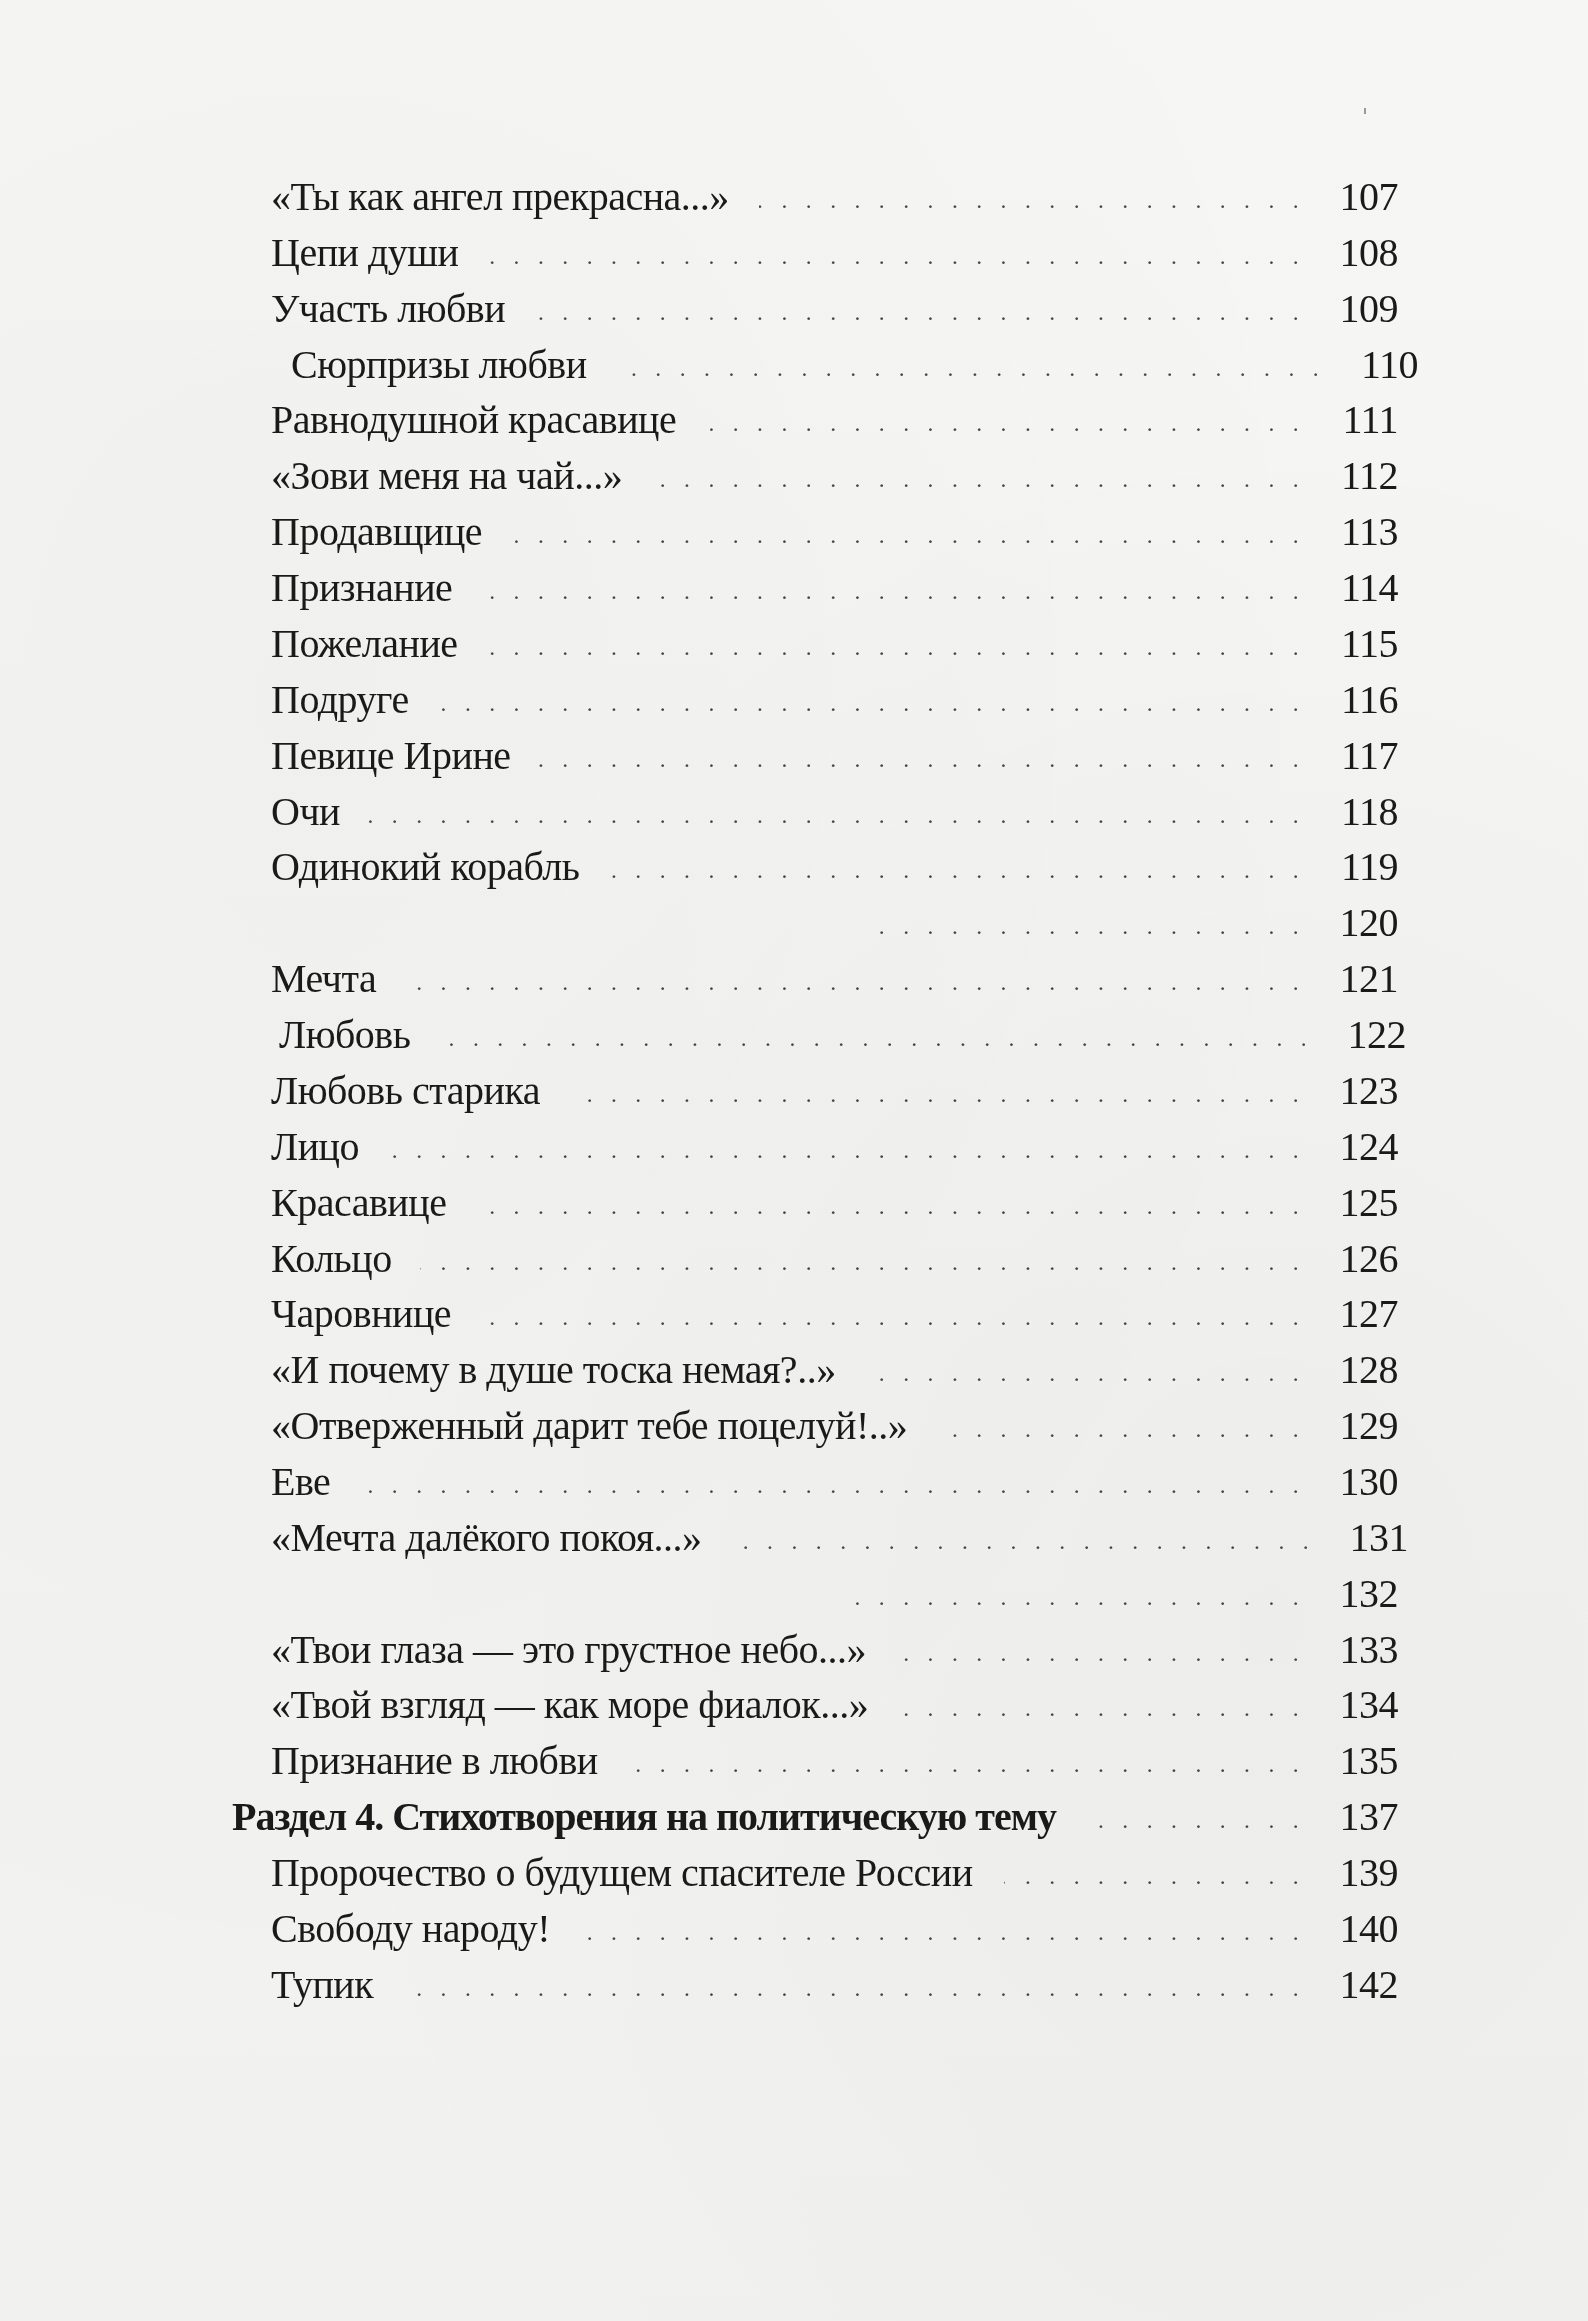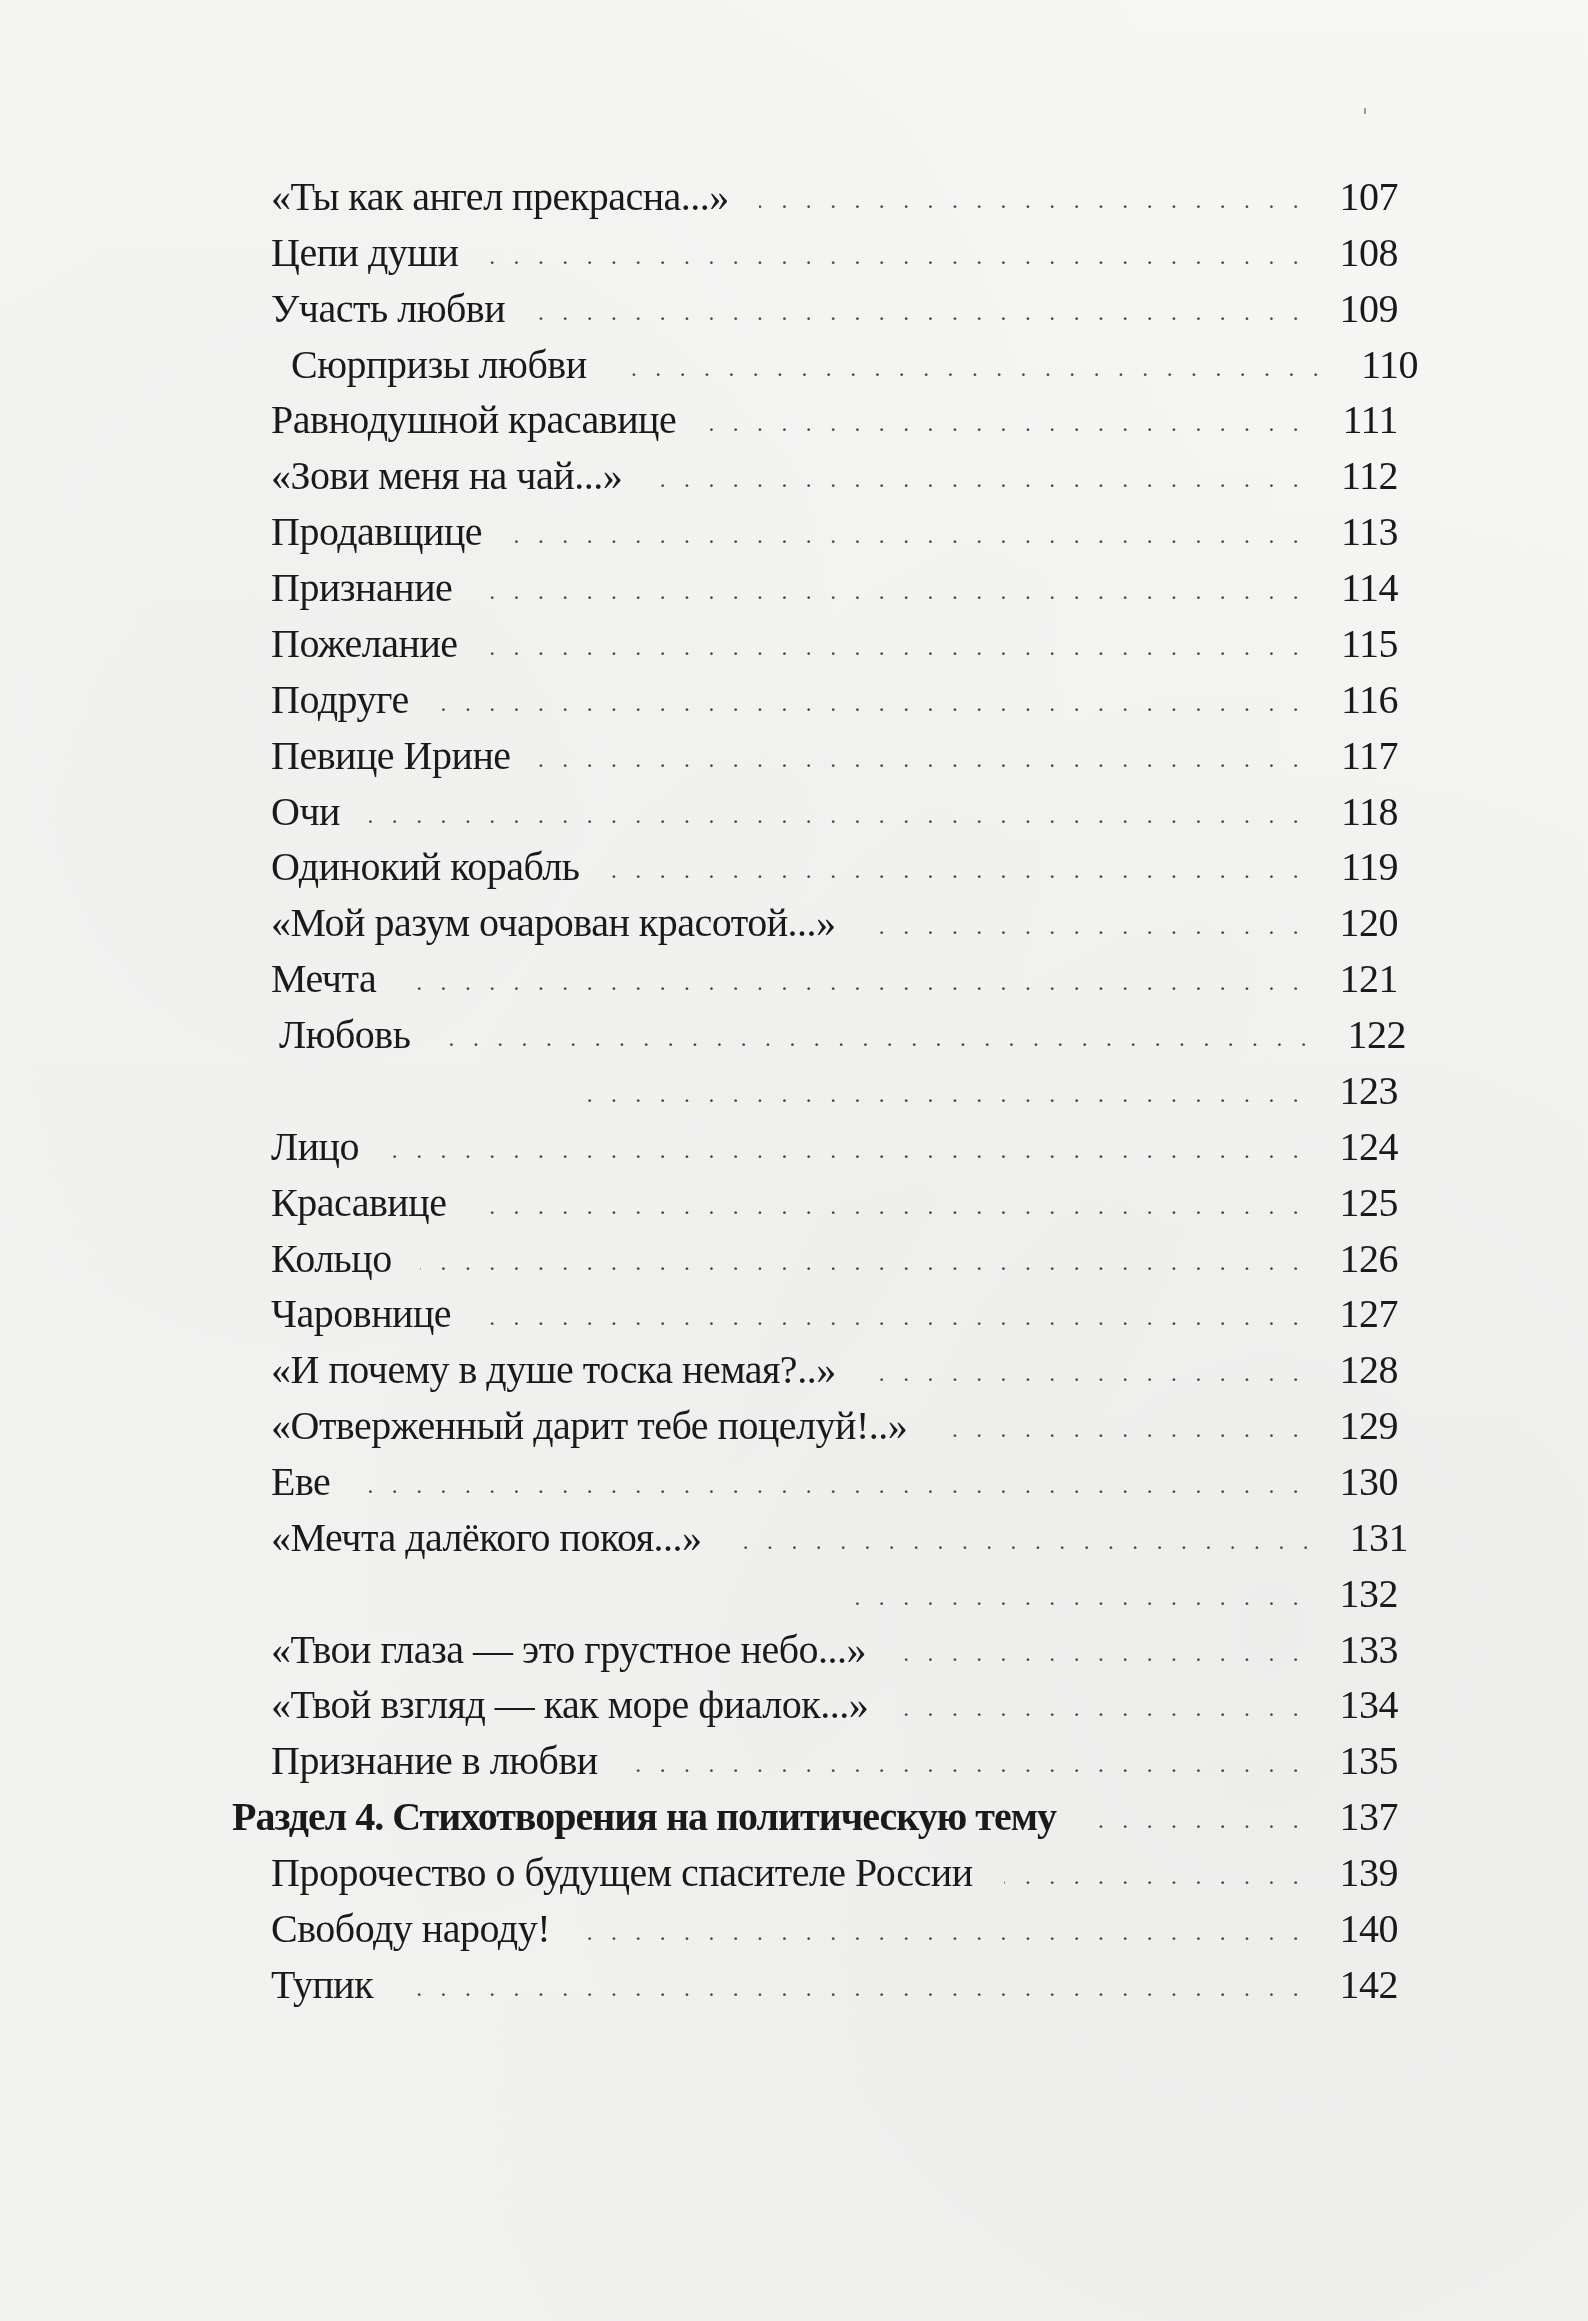--- a/index.html
+++ b/index.html
@@ -136,35 +136,35 @@
     <span class="toc-title">Очи</span>
     <span class="toc-dots" style="left: 368px;">. . . . . . . . . . . . . . . . . . . . . . . . . . . . . . . . . . . . . . . . . . . . . . . . . . . . . . . . . . . . . . . . . . . . . . . . . . . . . . . .</span>
     <span class="toc-page">118</span>
   </div>
     <div class="toc-row sub" style="top: 670px;">
     <span class="toc-title">Одинокий корабль</span>
     <span class="toc-dots" style="left: 608px;">. . . . . . . . . . . . . . . . . . . . . . . . . . . . . . . . . . . . . . . . . . . . . . . . . . . . . . . . . . . . . . . . . . . . . . . . . . . . . . . .</span>
     <span class="toc-page">119</span>
   </div>
     <div class="toc-row sub" style="top: 726px;">
-    <span class="toc-title">«Мой разум очарован красотой...»</span>
     <span class="toc-dots" style="left: 865px;">. . . . . . . . . . . . . . . . . . . . . . . . . . . . . . . . . . . . . . . . . . . . . . . . . . . . . . . . . . . . . . . . . . . . . . . . . . . . . . . .</span>
     <span class="toc-page">120</span>
   </div>
     <div class="toc-row sub" style="top: 782px;">
     <span class="toc-title">Мечта</span>
     <span class="toc-dots" style="left: 404px;">. . . . . . . . . . . . . . . . . . . . . . . . . . . . . . . . . . . . . . . . . . . . . . . . . . . . . . . . . . . . . . . . . . . . . . . . . . . . . . . .</span>
     <span class="toc-page">121</span>
   </div>
     <div class="toc-row sub" style="top: 838px; margin-left: 8px;">
     <span class="toc-title">Любовь</span>
     <span class="toc-dots" style="left: 430px;">. . . . . . . . . . . . . . . . . . . . . . . . . . . . . . . . . . . . . . . . . . . . . . . . . . . . . . . . . . . . . . . . . . . . . . . . . . . . . . . .</span>
     <span class="toc-page">122</span>
   </div>
     <div class="toc-row sub" style="top: 894px;">
+    <span class="toc-title">Любовь старика</span>
     <span class="toc-dots" style="left: 568px;">. . . . . . . . . . . . . . . . . . . . . . . . . . . . . . . . . . . . . . . . . . . . . . . . . . . . . . . . . . . . . . . . . . . . . . . . . . . . . . . .</span>
     <span class="toc-page">123</span>
   </div>
     <div class="toc-row sub" style="top: 950px;">
     <span class="toc-title">Лицо</span>
     <span class="toc-dots" style="left: 386px;">. . . . . . . . . . . . . . . . . . . . . . . . . . . . . . . . . . . . . . . . . . . . . . . . . . . . . . . . . . . . . . . . . . . . . . . . . . . . . . . .</span>
     <span class="toc-page">124</span>
   </div>
     <div class="toc-row sub" style="top: 1006px;">
     <span class="toc-title">Красавице</span>

